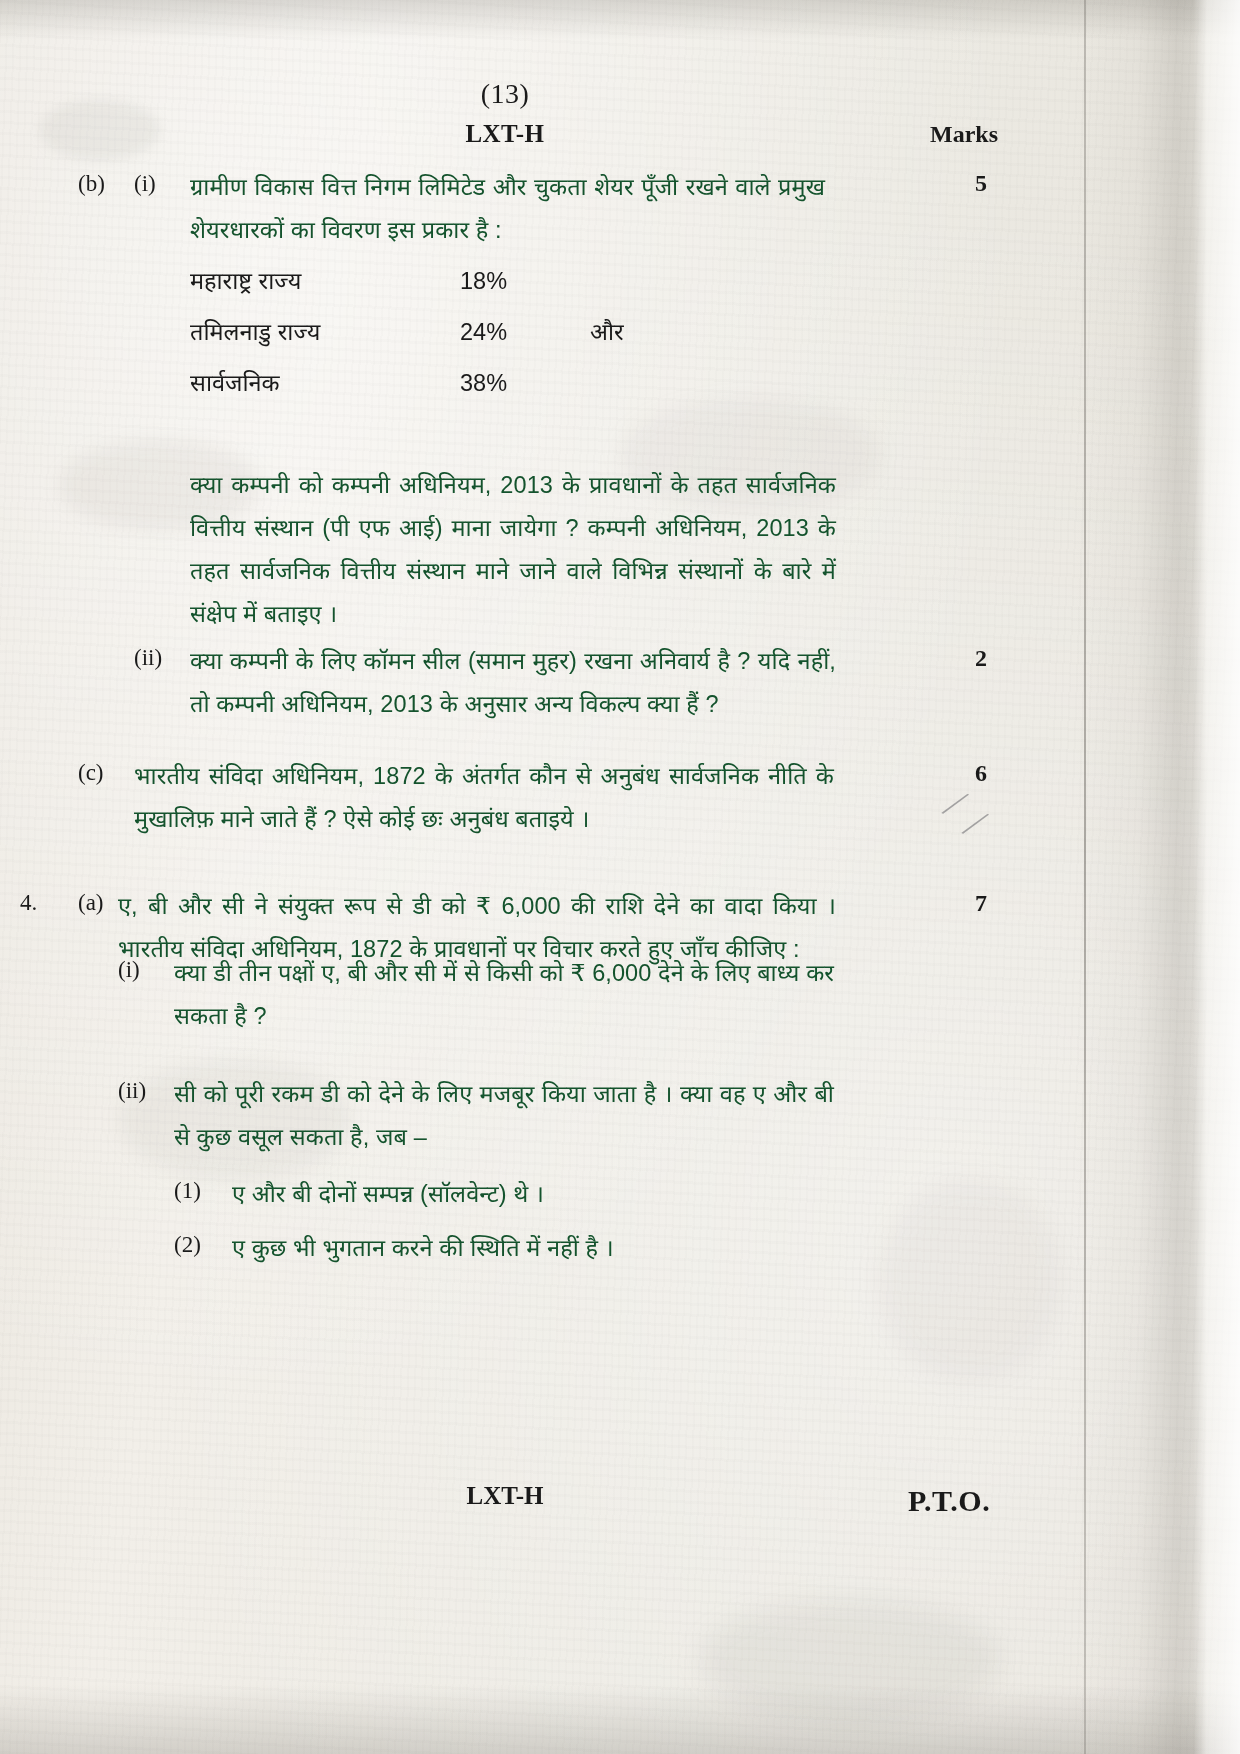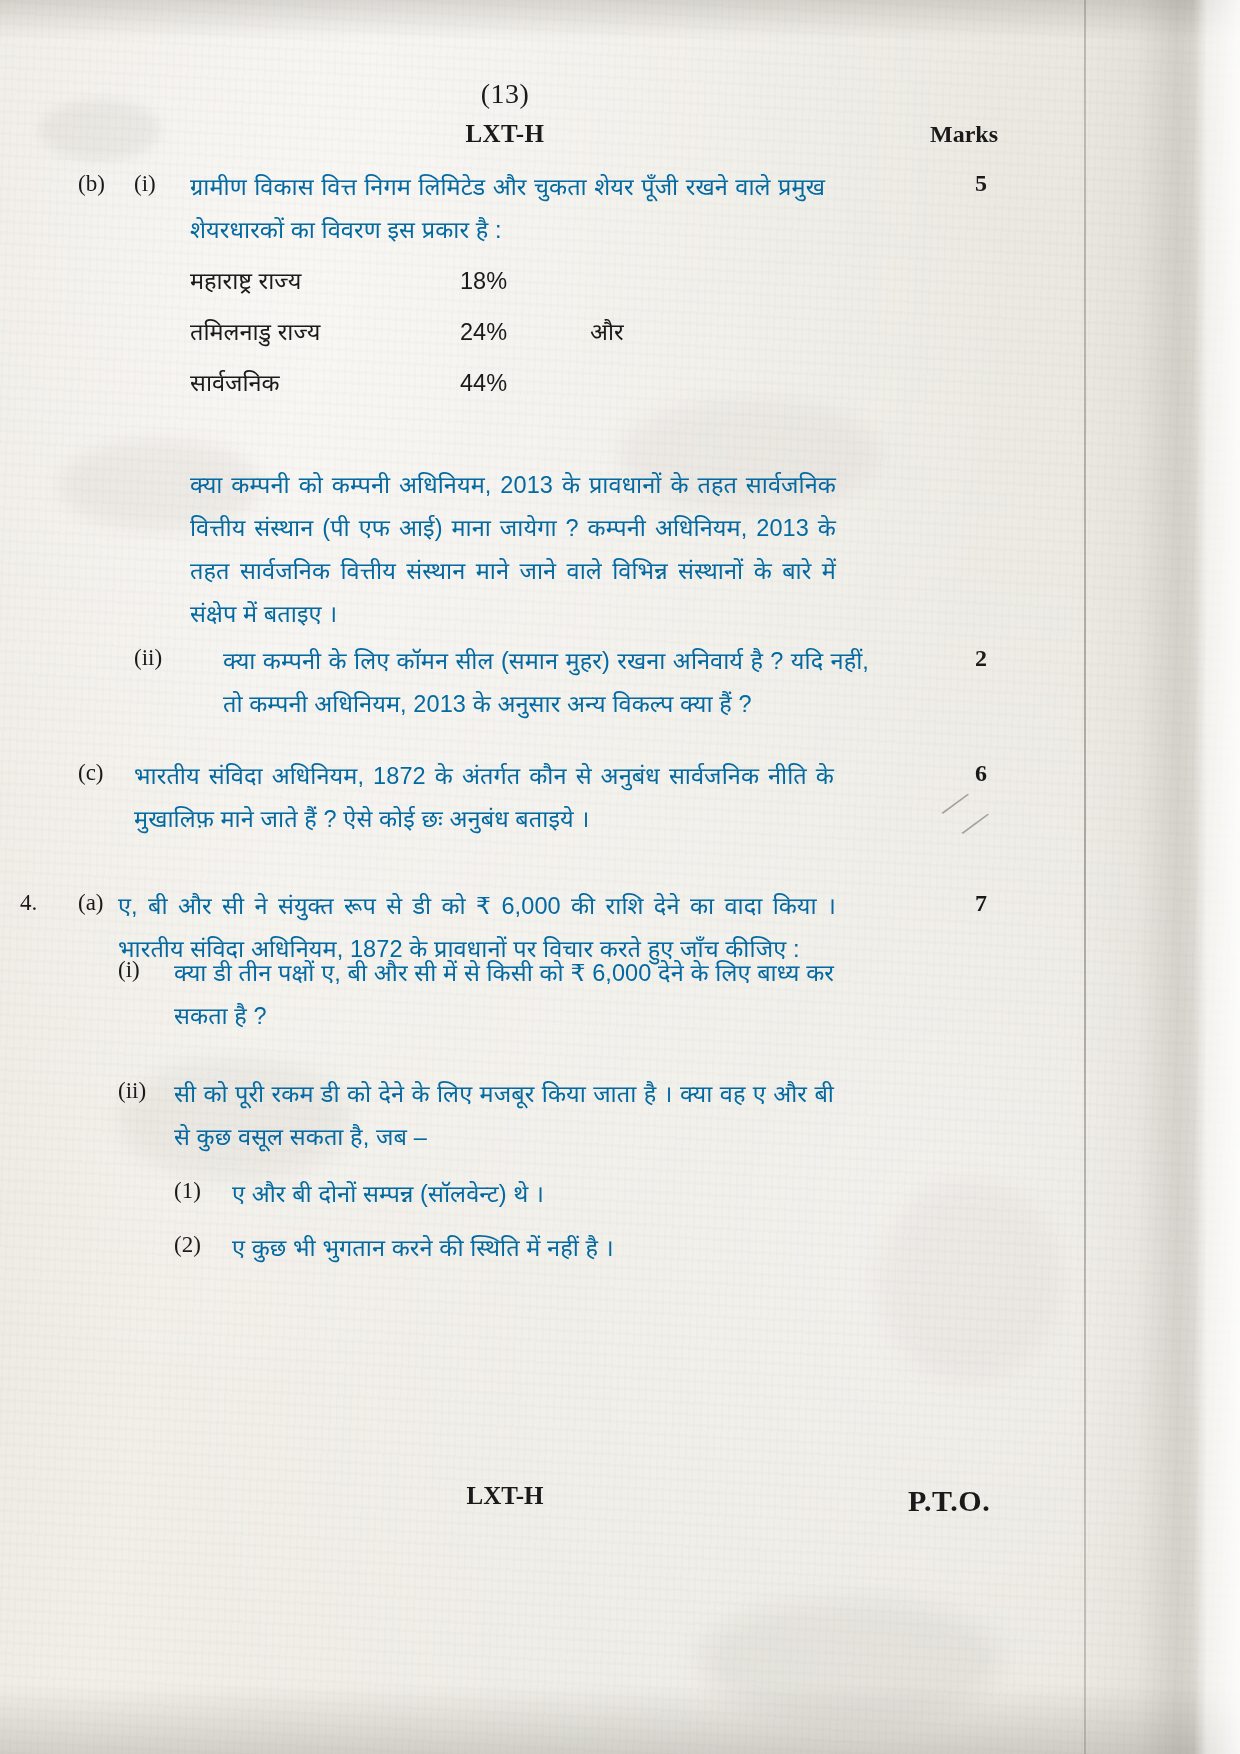--- a/index.html
+++ b/index.html
@@ -109,21 +109,21 @@
     font-size: 23px;
     font-family: "Liberation Serif", serif;
   }
   .para {
     position: absolute;
     font-size: 23.5px;
     line-height: 43px;
     font-family: "Liberation Sans", "DejaVu Sans", sans-serif;
     letter-spacing: 0.1px;
     text-align: justify;
-    color: #0369a1;
+    color: #14532d;
   }
   .mk {
     position: absolute;
     font-size: 24px;
     font-weight: bold;
     font-family: "Liberation Serif", serif;
   }
 
   .share-table {
     position: absolute;
@@ -206,29 +206,29 @@
       <div class="share-pct">18%</div>
       <div class="share-extra"></div>
     </div>
     <div class="share-row">
       <div class="share-name">तमिलनाडु राज्य</div>
       <div class="share-pct">24%</div>
       <div class="share-extra">और</div>
     </div>
     <div class="share-row">
       <div class="share-name">सार्वजनिक</div>
-      <div class="share-pct">44%</div>
+      <div class="share-pct">38%</div>
       <div class="share-extra"></div>
     </div>
   </div>
 
   <div class="para" style="left:190px; top:464px; width:646px;">क्या कम्पनी को कम्पनी अधिनियम, 2013 के प्रावधानों के तहत सार्वजनिक वित्तीय संस्थान (पी एफ आई) माना जायेगा ? कम्पनी अधिनियम, 2013 के तहत सार्वजनिक वित्तीय संस्थान माने जाने वाले विभिन्न संस्थानों के बारे में संक्षेप में बताइए ।</div>
 
   <div class="lbl" style="left:134px; top:645px;">(ii)</div>
-  <div class="para" style="left:190px; top:640px; width:646px;margin-left:33px;">क्या कम्पनी के लिए कॉमन सील (समान मुहर) रखना अनिवार्य है ? यदि नहीं, तो कम्पनी अधिनियम, 2013 के अनुसार अन्य विकल्प क्या हैं ?</div>
+  <div class="para" style="left:190px; top:640px; width:646px;">क्या कम्पनी के लिए कॉमन सील (समान मुहर) रखना अनिवार्य है ? यदि नहीं, तो कम्पनी अधिनियम, 2013 के अनुसार अन्य विकल्प क्या हैं ?</div>
   <div class="mk" style="left:975px; top:645px;">2</div>
 
   <div class="lbl" style="left:78px; top:760px;">(c)</div>
   <div class="para" style="left:134px; top:755px; width:700px;">भारतीय संविदा अधिनियम, 1872 के अंतर्गत कौन से अनुबंध सार्वजनिक नीति के मुखालिफ़ माने जाते हैं ? ऐसे कोई छः अनुबंध बताइये ।</div>
   <div class="mk" style="left:975px; top:760px;">6</div>
 
   <div class="lbl" style="left:20px; top:890px;">4.</div>
   <div class="lbl" style="left:78px; top:890px;">(a)</div>
   <div class="para" style="left:118px; top:885px; width:718px;">ए, बी और सी ने संयुक्त रूप से डी को ₹ 6,000 की राशि देने का वादा किया । भारतीय संविदा अधिनियम, 1872 के प्रावधानों पर विचार करते हुए जाँच कीजिए :</div>
   <div class="mk" style="left:975px; top:890px;">7</div>

